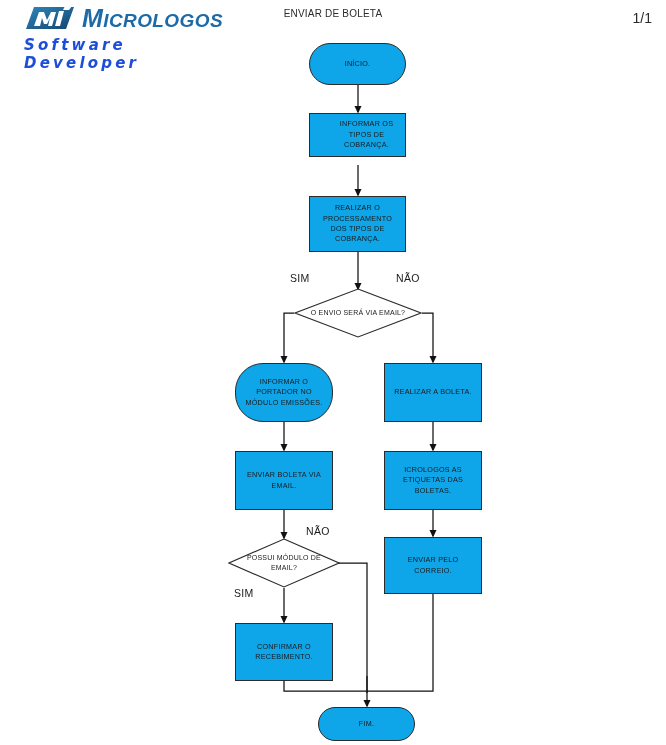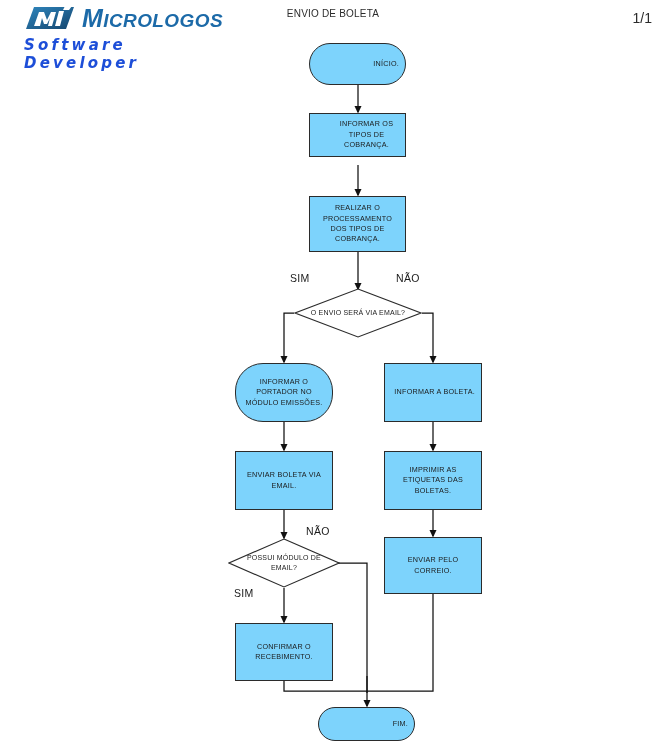--- a/index.html
+++ b/index.html
@@ -83,24 +83,24 @@
     left: 0;
     top: 0;
     width: 666px;
     height: 745px;
   }
 
   .node {
     position: absolute;
     box-sizing: border-box;
     border: 1px solid #2b2b2b;
-    background: #7dd3fc;
+    background: #0ea5e9;
     display: flex;
     align-items: center;
-    justify-content: flex-end;
+    justify-content: center;
     text-align: center;
     font-size: 7.2px;
     line-height: 1.45;
     letter-spacing: 0.25px;
     color: #1a1a1a;
     padding: 2px 6px;
   }
   .terminator {
     border-radius: 24px;
   }
@@ -150,21 +150,21 @@
       </defs>
       <path d="M6 24 L14 2 L54 2 L46 24 Z" fill="url(#lg1)"></path>
       <path d="M14 21 L19 7 L24 7 L27 15 L31 7 L36 7 L32 21 L28 21 L30 13 L27 19 L24 19 L22 13 L20 21 Z" fill="#ffffff"></path>
       <path d="M39 6 L44 6 L40 21 L35 21 Z" fill="#ffffff"></path>
       <path d="M45 1 L52 1 L49 5 L43 5 Z" fill="#ffffff"></path>
     </svg>
     <div id="logo-wordmark"><span class="cap">M</span><span class="small">ICROLOGOS</span></div>
     <div id="logo-tagline">Software Developer</div>
   </div>
 
-  <div id="doc-title">ENVIO DE BOLETA</div>
+  <div id="doc-title">ENVIAR DE BOLETA</div>
   <div id="page-number">1/1</div>
 
   <svg id="flow" viewBox="0 0 666 745">
     <defs>
       <marker id="arrow" markerWidth="9" markerHeight="9" refX="5.2" refY="3.2" orient="auto" markerUnits="strokeWidth">
         <path d="M0.4,0.4 L6.4,3.2 L0.4,6.0 z" fill="#111111"></path>
       </marker>
     </defs>
     <g stroke="#111111" stroke-width="1.25" fill="none">
 
@@ -215,29 +215,29 @@
       <polygon points="64,1 127,25 64,49 1,25" fill="#ffffff" stroke="#2b2b2b" stroke-width="1.1"></polygon>
     </svg>
     <span class="dlabel">O ENVIO SERÁ VIA EMAIL?</span>
   </div>
 
   <div class="node" style="left:235px; top:363px; width:98px; height:59px;border-radius:28px;">
     <span>INFORMAR O PORTADOR NO MÓDULO EMISSÕES.</span>
   </div>
 
   <div class="node" style="left:384px; top:363px; width:98px; height:59px;">
-    <span>INFORMAR A BOLETA.</span>
+    <span>REALIZAR A BOLETA.</span>
   </div>
 
   <div class="node" style="left:235px; top:451px; width:98px; height:59px;">
     <span>ENVIAR BOLETA VIA EMAIL.</span>
   </div>
 
   <div class="node" style="left:384px; top:451px; width:98px; height:59px;">
-    <span>IMPRIMIR AS ETIQUETAS DAS BOLETAS.</span>
+    <span>ICROLOGOS AS ETIQUETAS DAS BOLETAS.</span>
   </div>
 
   <div class="decision" style="left:228px; top:538px; width:112px; height:50px;">
     <svg width="112" height="50" viewBox="0 0 112 50">
       <polygon points="56,1 111,25 56,49 1,25" fill="#ffffff" stroke="#2b2b2b" stroke-width="1.1"></polygon>
     </svg>
     <span class="dlabel">POSSUI MÓDULO DE EMAIL?</span>
   </div>
 
   <div class="node" style="left:384px; top:537px; width:98px; height:57px;">

